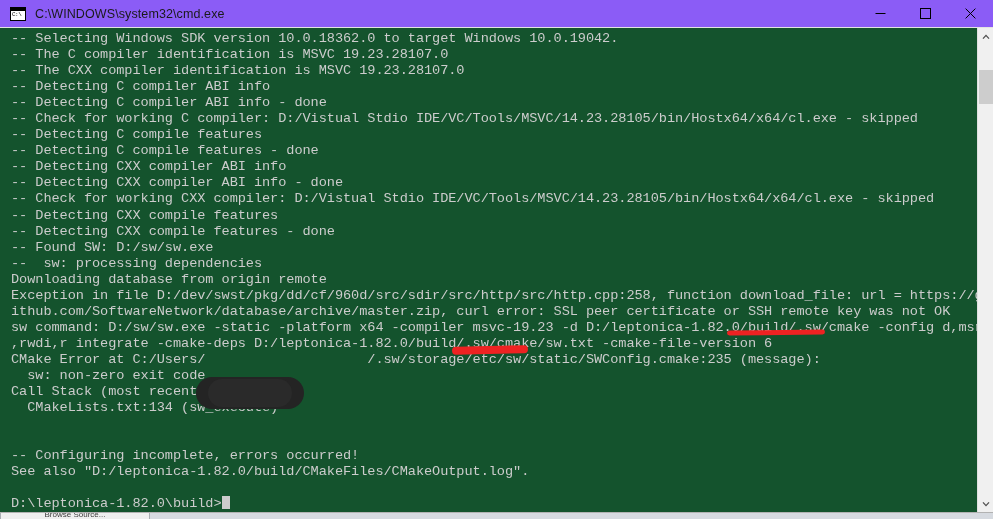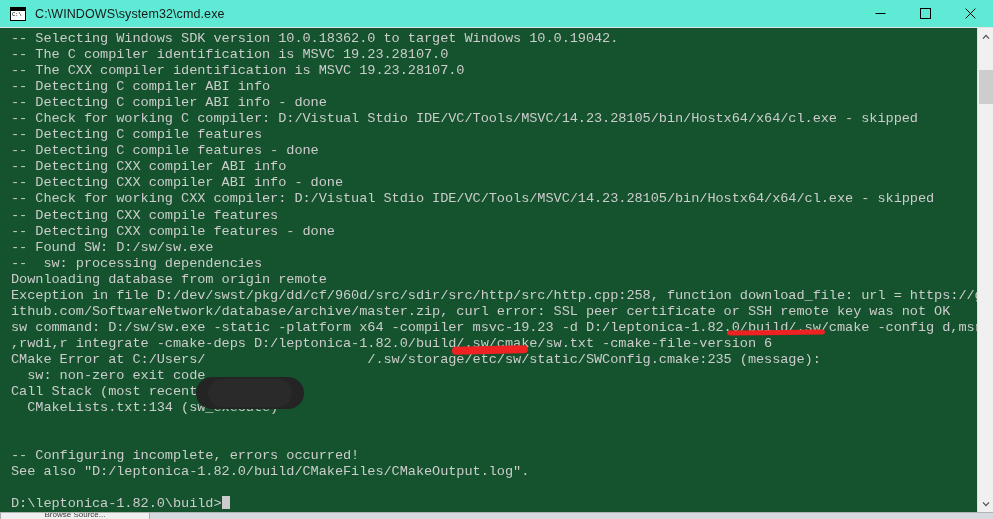--- a/index.html
+++ b/index.html
@@ -52,21 +52,21 @@
     left: 0; top: 0;
     width: 993px; height: 512px;
     background: #000;
     box-shadow: 0 0 0 1px #b2b2b2;
   }
 
   
   #titlebar {
     position: absolute; left: 0; top: 0;
     width: 993px; height: 28px;
-    background: #5eead4;
+    background: #8b5cf6;
     border-bottom: 1px solid #e3e3e3;
     display: flex; align-items: center;
   }
   #titlebar-icon {
     width: 16px; height: 14px;
     margin-left: 10px; margin-right: 9px;
     background: #fff;
     border: 1px solid #000;
     position: relative;
     flex: 0 0 auto;

